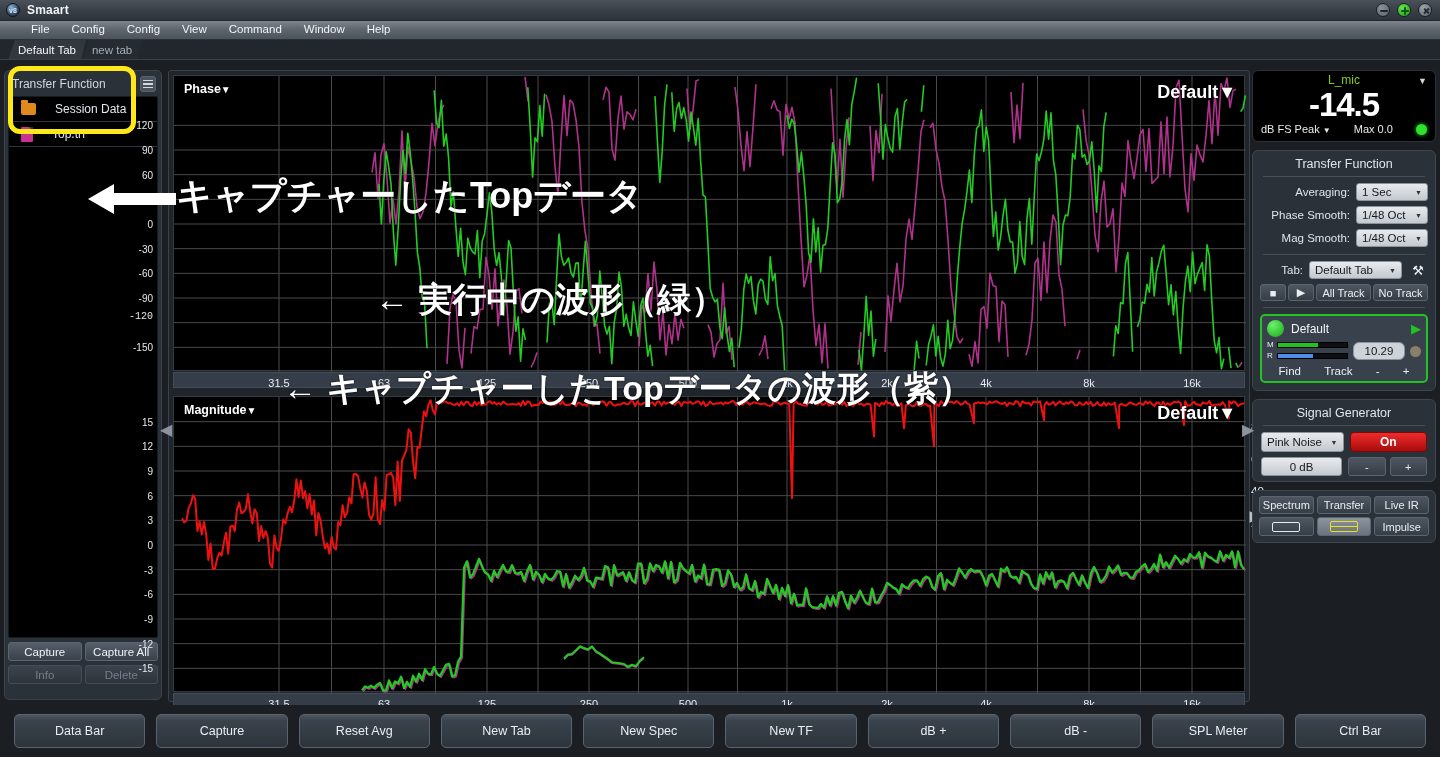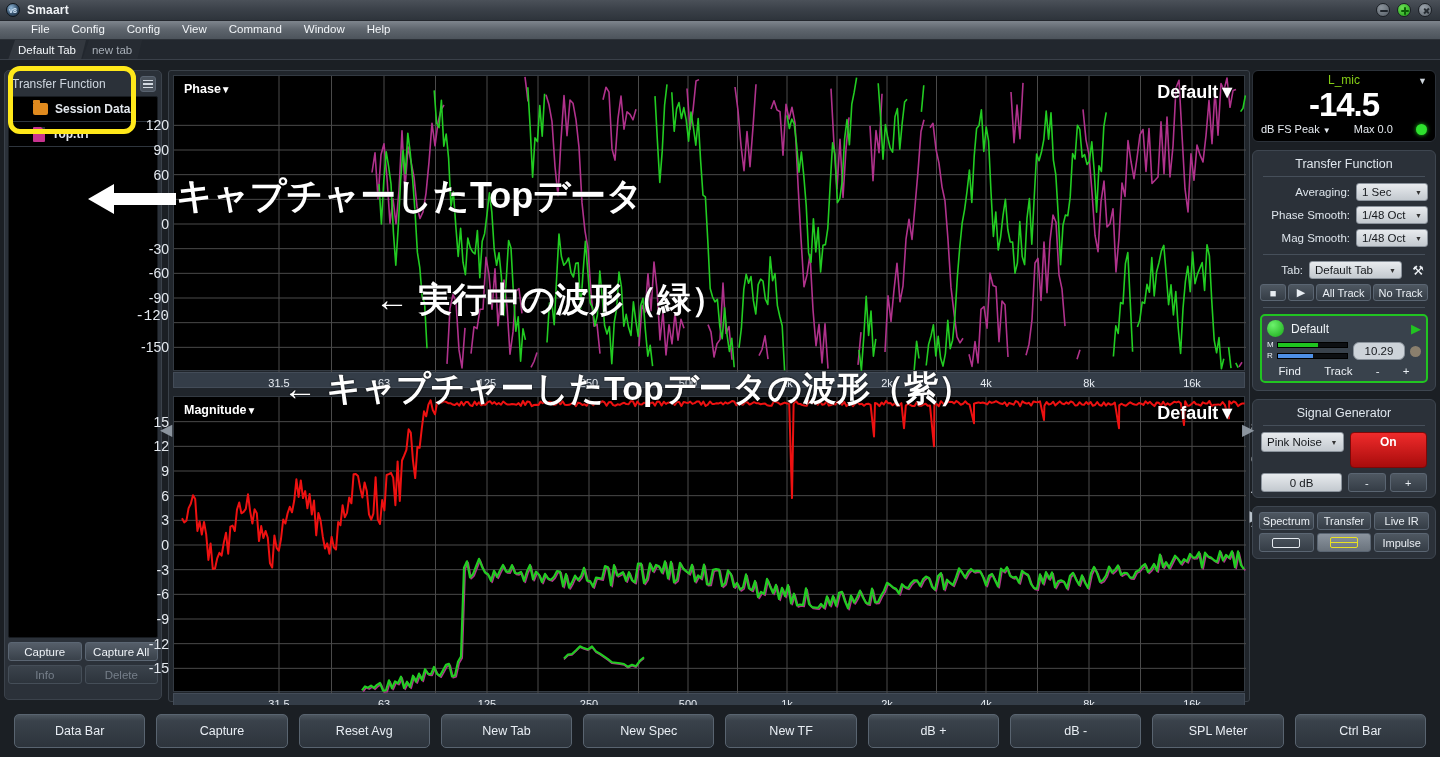--- a/index.html
+++ b/index.html
@@ -83,22 +83,22 @@
     width:16px; height:16px; background:#4a525c; border-radius:3px;
     display:flex; flex-direction:column; justify-content:center; align-items:center; gap:2px;
     border:1px solid #596370;
   }
   .sb-burger span{display:block;width:10px;height:1.5px;background:#d4dae1;}
   .sb-list {
     background:#000; height:542px; margin-top:2px; border-radius:2px;
     border:1px solid #171b20; overflow:hidden;
   }
   .sb-row {
-    display:flex; align-items:center; height:25px; padding-left:24px; gap:7px;
-    border-bottom:1px solid #2e353d; font-size:12px; color:#e2e7ed;font-weight:bold;
+    display:flex; align-items:center; height:25px; padding-left:12px; gap:19px;
+    border-bottom:1px solid #2e353d; font-size:12px; color:#e2e7ed;
   }
   .ic-folder{
     width:15px;height:12px;background:#e08a1e;border-radius:1px 2px 2px 2px;position:relative;
   }
   .ic-folder::before{content:"";position:absolute;top:-3px;left:0;width:7px;height:3px;background:#e08a1e;border-radius:1px 1px 0 0;}
   .ic-file{
     width:12px;height:15px;background:#c8338f;position:relative;border-radius:1px;
   }
   .ic-file::after{content:"";position:absolute;top:0;right:0;border-left:4px solid transparent;border-top:4px solid #2b3139;}
   .sb-btnrow{ display:flex; gap:3px; margin-top:4px; }
@@ -138,22 +138,22 @@
   .plot-title{
     position:absolute; left:10px; top:6px; font-size:12.5px; font-weight:bold; color:#fff;
     text-shadow:0 0 3px #000; z-index:4;
   }
   .plot-title .caret{ font-size:10px; }
   .plot-default{
     position:absolute; right:8px; top:6px; font-size:18px; font-weight:bold; color:#fff;
     text-shadow:0 0 3px #000; z-index:4;
   }
   .ylab{
-    position:absolute; right:100%; margin-right:5px; transform:translateY(-50%);
-    font-size:14px; color:#e4e9ef; white-space:nowrap;
+    position:absolute; right:100%; margin-right:21px; transform:translateY(-50%);
+    font-size:10px; color:#e4e9ef; white-space:nowrap;
   }
   .yright{
     position:absolute; left:100%; margin-left:7px; transform:translateY(-50%);
     font-size:11.5px; color:#e4e9ef;
   }
   .side-caret{ position:absolute; color:#b9c2cb; font-size:15px; }
 
   
   .rail { position:absolute; right:4px; top:10px; width:184px; height:630px; }
   .panel { background:#2b3139; border:1px solid #3e4650; border-radius:6px; }
@@ -204,21 +204,21 @@
   .mfill{ position:absolute;left:0;top:0;height:100%; }
   .numbox{
     width:52px;height:18px;background:#cdd3d9;border:1px solid #8b939c;border-radius:6px;
     font-size:11.5px;color:#15181c;text-align:center;line-height:17px;
   }
   .tb-circ{ width:11px;height:11px;border-radius:50%;background:#8a7f6d; }
   .tb-bot{ display:flex; justify-content:space-around; font-size:11.5px; color:#eaeff4; margin-top:3px;}
 
   .sg-row{ display:flex; gap:6px; padding: 0 8px 5px; }
   .onbtn{
-    flex:1; height:36px; border-radius:4px; font-size:12px; color:#fff; text-align:center; line-height:19px;
+    flex:1; height:20px; border-radius:4px; font-size:12px; color:#fff; text-align:center; line-height:19px;
     background:linear-gradient(180deg,#ef2b2b,#a80c0c); border:1px solid #7d0808; font-weight:bold;
   }
   .valbox{
     flex:1; height:19px; background:linear-gradient(180deg,#e8ebee,#c3c9cf); border:1px solid #8b939c;
     border-radius:3px; color:#15181c; font-size:11.5px; text-align:center; line-height:18px;
   }
   .pmwrap{ flex:1; display:flex; gap:4px;}
   .pmbtn{ flex:1;height:19px;background:linear-gradient(180deg,#4e5761,#353d46);border:1px solid #5a6572;
     border-radius:3px;color:#e9eef3;font-size:11px;display:flex;align-items:center;justify-content:center;}
 

